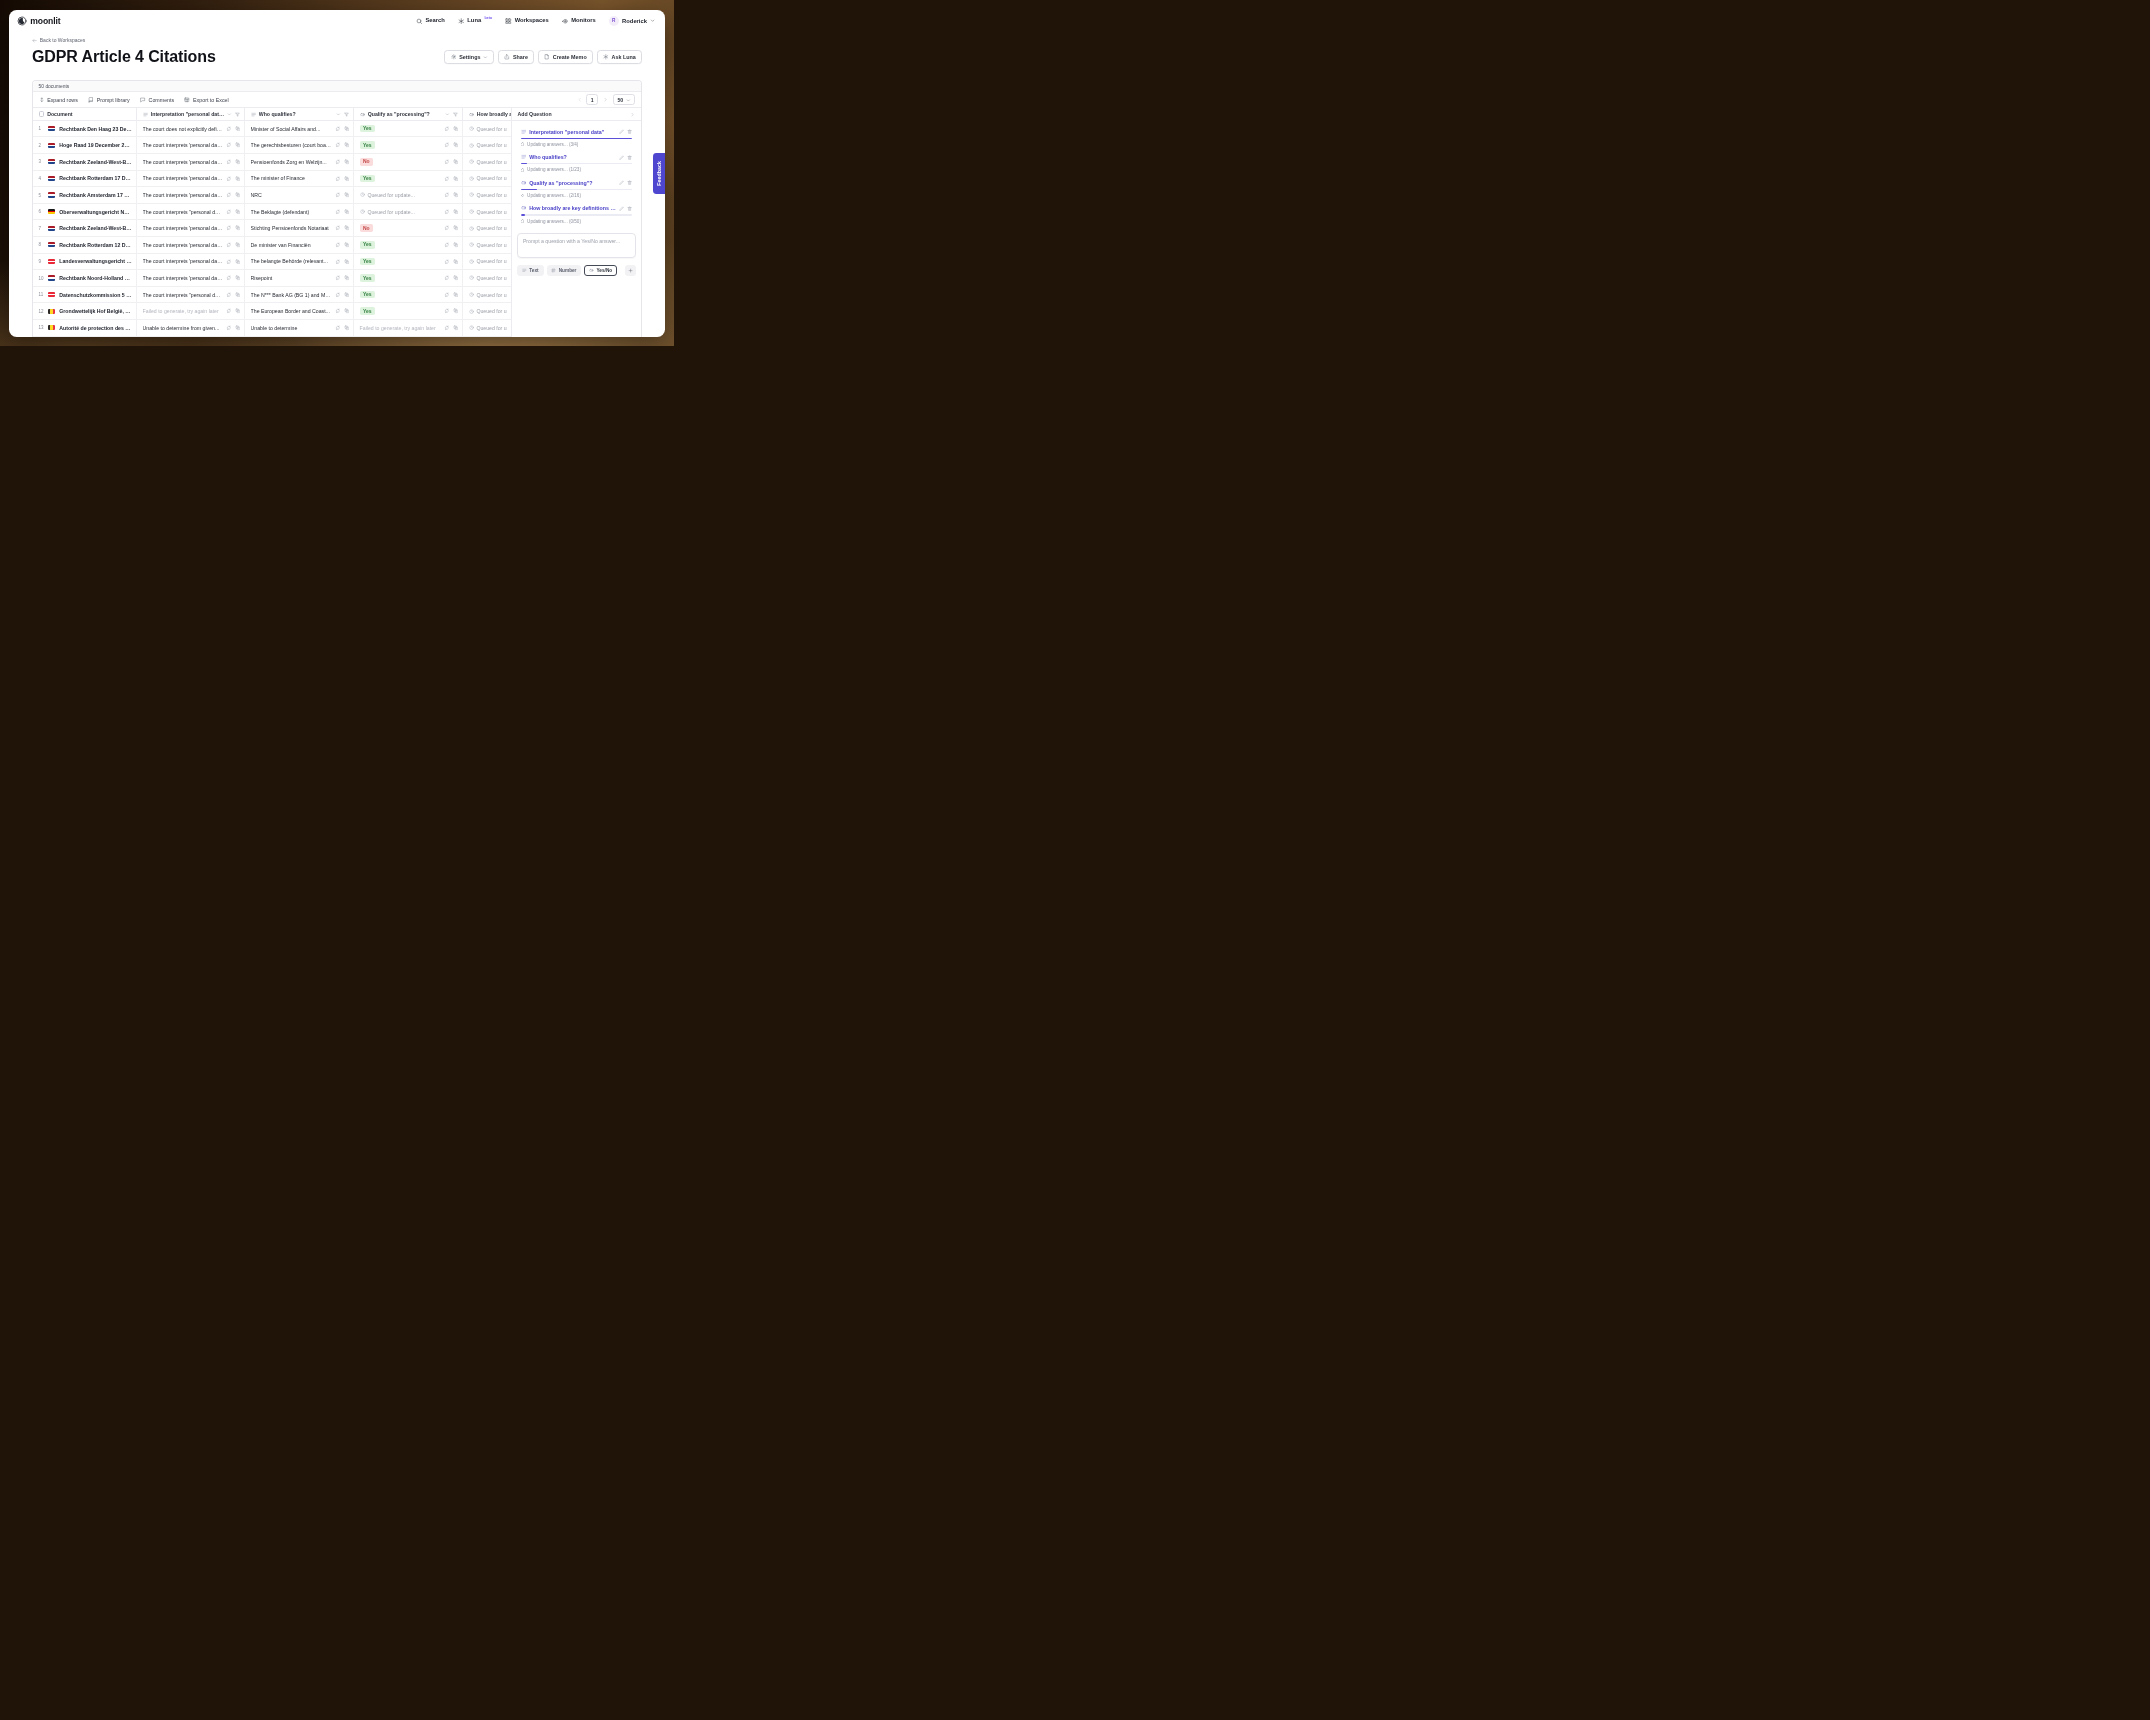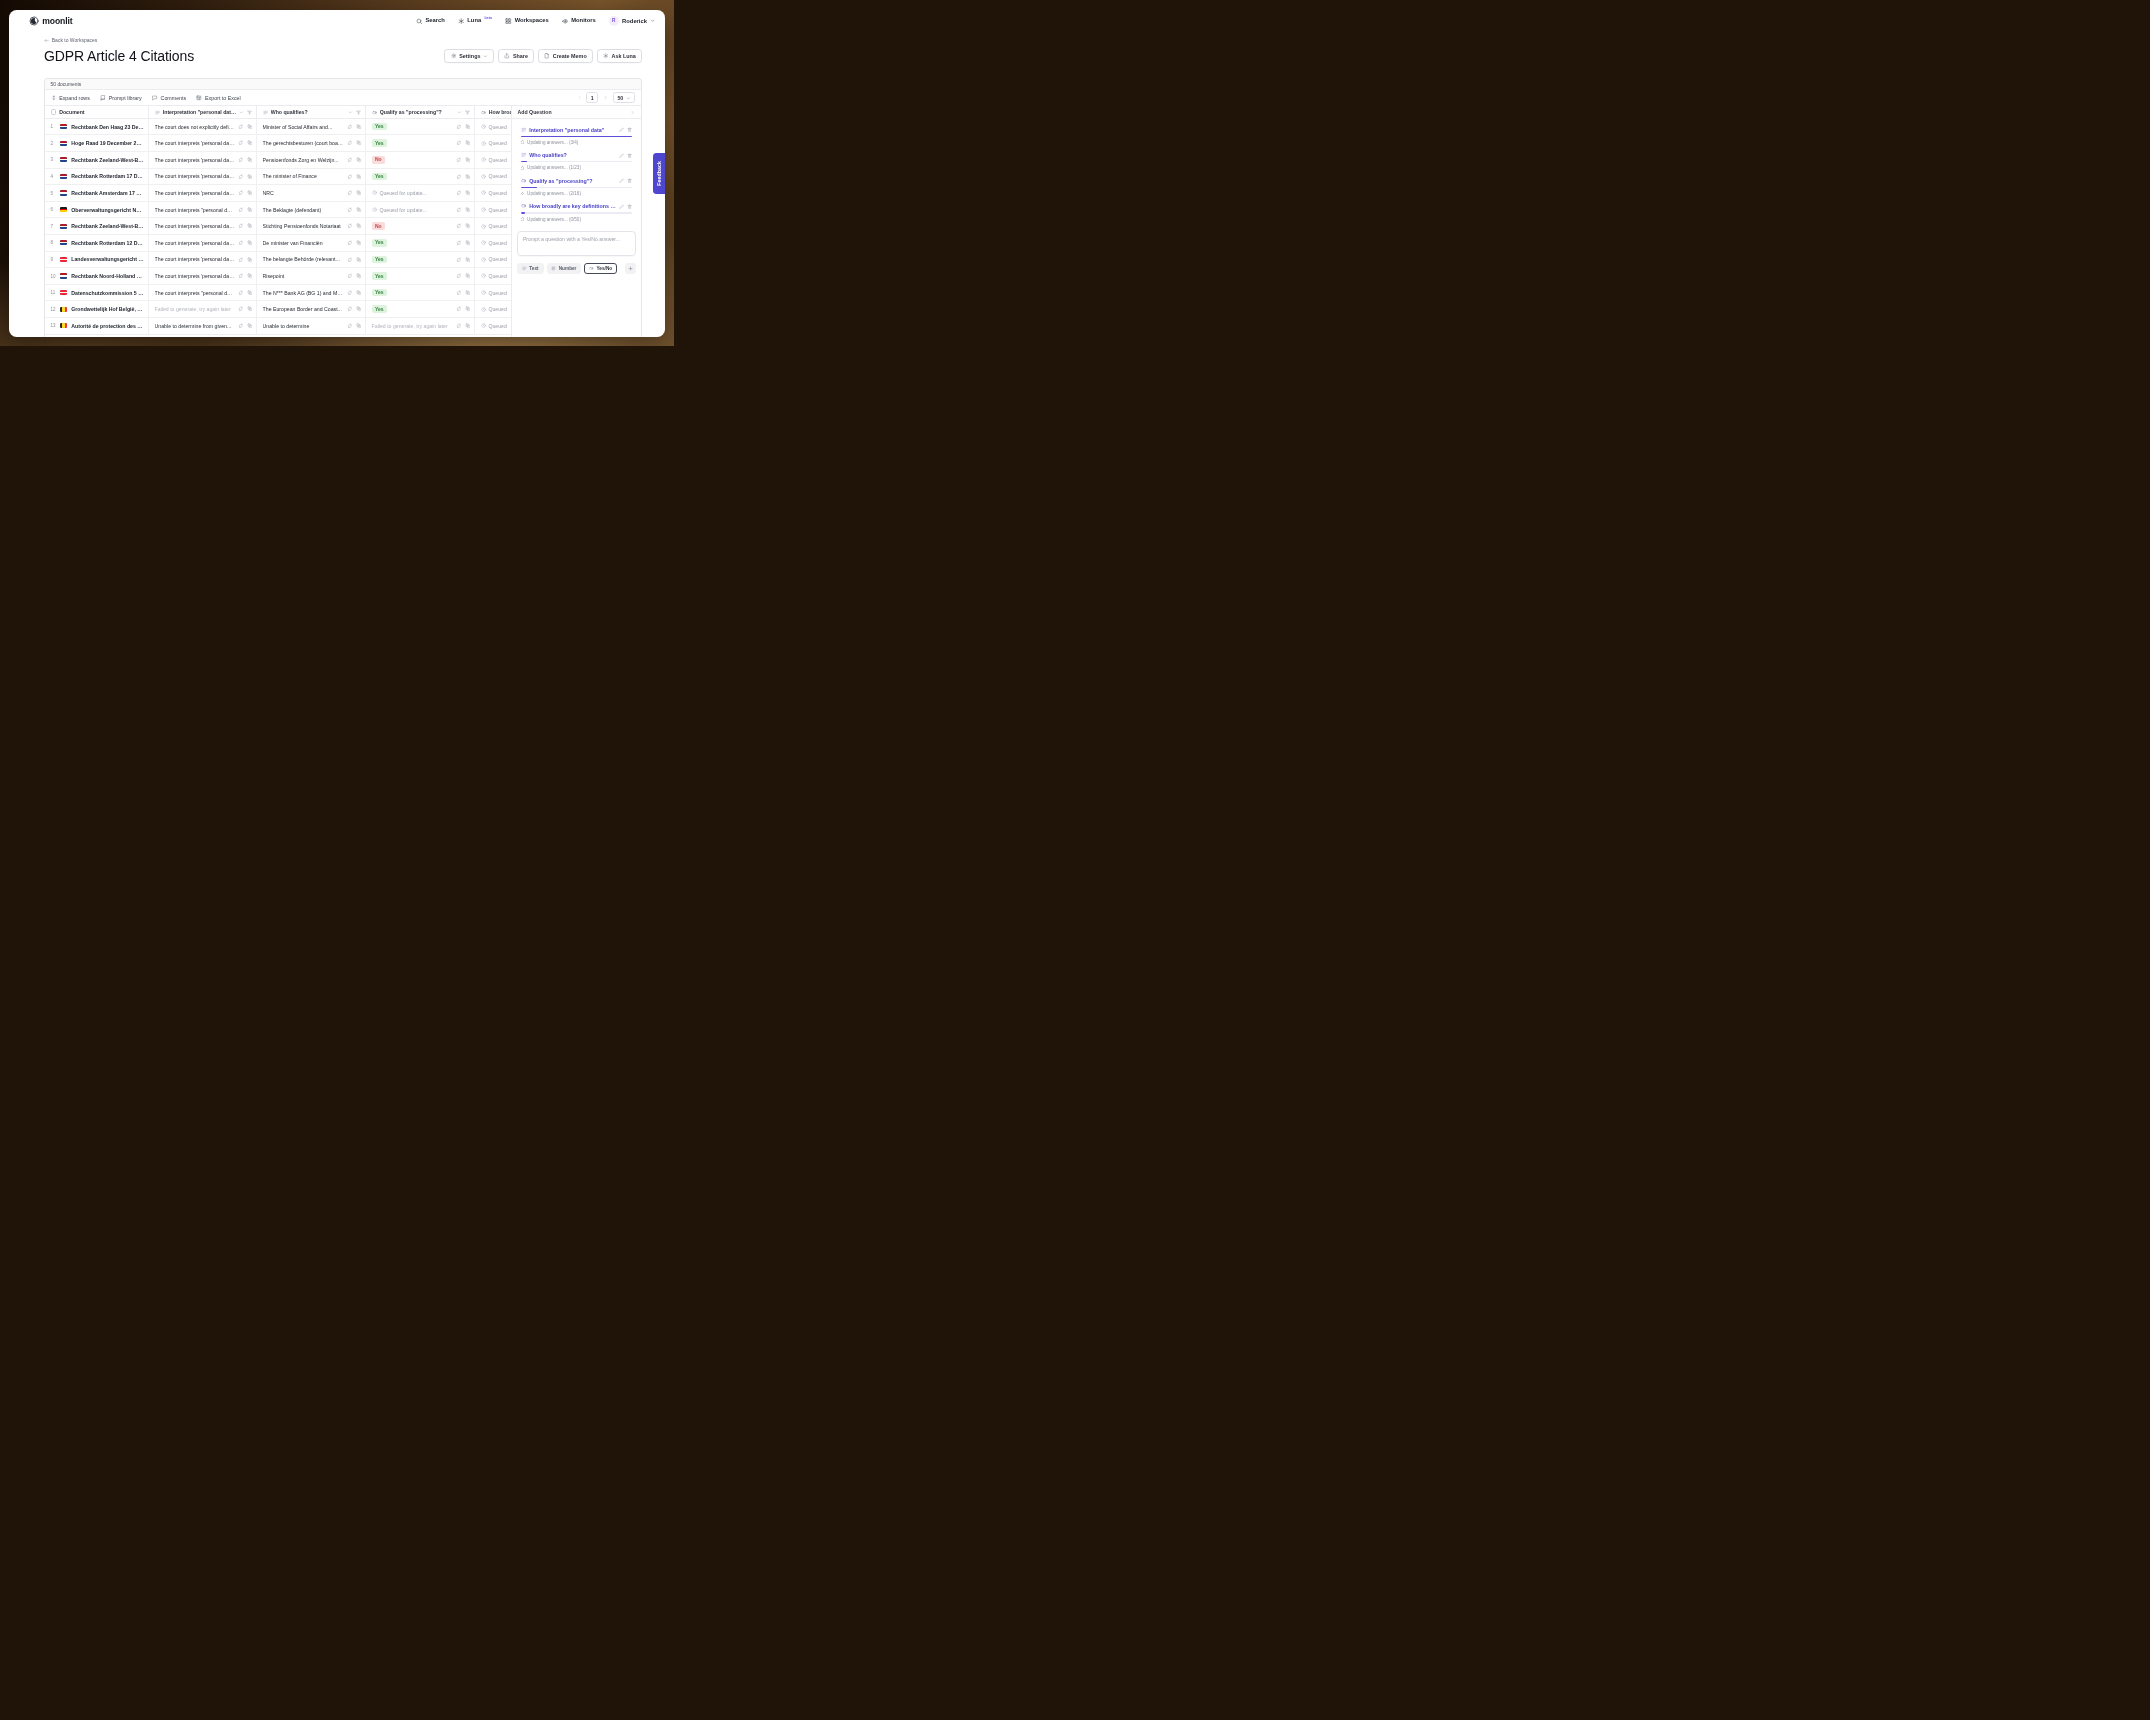--- a/index.html
+++ b/index.html
@@ -14,21 +14,20 @@
       radial-gradient(473px 224px at 72% 100%, rgba(201,160,99,.55), transparent 62%),
       radial-gradient(387px 181px at 10% 105%, rgba(160,118,64,.5), transparent 60%),
       radial-gradient(301px 129px at 95% 35%, rgba(150,105,55,.45), transparent 60%),
       linear-gradient(100deg,#150b04 0%,#33200f 28%,#5d3f20 58%,#79552c 82%,#5d4121 100%);
   }
   .card {
     position:absolute; left:9px; right:9px; top:9.5px; bottom:8.6px;
     background:#fff; border-radius:7.7px; overflow:hidden;
     display:flex; flex-direction:column;
     box-shadow:0 8.6px 26px rgba(0,0,0,.45);
-    padding-left:12px;
   }
   
   .icn { display:inline-flex; width:6px; height:6px; color:#868c98; flex:none; }
   .icn svg { width:100%; height:100%; fill:none; stroke:currentColor; stroke-width:1.7; stroke-linecap:round; stroke-linejoin:round; }
   .icn.fillc svg path.fill { fill:currentColor; stroke:none; }
   .s11{width:4.7px;height:4.7px} .s12{width:5.2px;height:5.2px} .s13{width:5.6px;height:5.6px}
   .s15{width:6.5px;height:6.5px} .s22{width:10px;height:10px}
   .dark{color:#262a33} .mid{color:#555b66} .lite{color:#a0a5af} .vlite{color:#c3c6cd}
   
   .topbar { height:22.4px; flex:none; display:flex; align-items:center; justify-content:space-between; padding:0 9.5px 0 8.2px; }
@@ -37,21 +36,21 @@
   .nav { display:flex; align-items:center; gap:13px; }
   .nav-item { display:flex; align-items:flex-start; gap:3px; font-size:5.8px; font-weight:600; color:#20242e; cursor:pointer; }
   .nav-item .icn { margin-top:0.4px; }
   .beta { font-size:3.7px; font-weight:700; color:#7c5cf0; margin-left:0.4px; position:relative; top:-1.3px; }
   .user { display:flex; align-items:center; gap:3.4px; font-size:5.8px; font-weight:600; color:#20242e; cursor:pointer; }
   .avatar { width:10px; height:10px; border-radius:50%; background:#f3edf9; color:#7a4fd0; font-size:4.7px; font-weight:700; display:flex; align-items:center; justify-content:center; }
   
   .page-head { flex:none; padding:5.2px 23px 0; }
   .back-link { display:inline-flex; align-items:center; gap:2.6px; font-size:5px; color:#5f6470; cursor:pointer; }
   .title-row { display:flex; align-items:center; justify-content:space-between; margin-top:3.9px; }
-  .page-title { font-size:14px; font-weight:400; color:#101218; letter-spacing:-0.1px; }
+  .page-title { font-size:16px; font-weight:700; color:#101218; letter-spacing:-0.1px; }
   .actions { display:flex; gap:3.9px; }
   .abtn { display:flex; align-items:center; gap:3px; height:13.8px; padding:0 5.2px; background:#fff; border:0.4px solid #dcdde3; border-radius:3.4px; font-size:5.4px; font-weight:600; color:#2c3038; cursor:pointer; box-shadow:0 0.4px 0.4px rgba(0,0,0,.03); }
   
   .table-outer { margin:13.8px 23px 0; flex:1; min-height:0; display:flex; flex-direction:column; border:0.4px solid #e6e6ea; border-bottom:none; border-radius:3.9px 3.9px 0 0; background:#fff; overflow:hidden; }
   .docbar { flex:none; height:11.6px; background:#fafafb; border-bottom:0.4px solid #ececf0; display:flex; align-items:center; padding:0 5.6px; font-size:4.9px; font-weight:500; color:#4a4f59; }
   .toolbar { flex:none; height:16px; display:flex; align-items:center; gap:10.3px; padding:0 5.6px; border-bottom:0.4px solid #ececf0; }
   .tbtn { display:flex; align-items:center; gap:3px; font-size:5.3px; font-weight:500; color:#3c414d; cursor:pointer; }
   .pager { margin-left:auto; display:flex; align-items:center; gap:4.7px; }
   .page-box { width:11.6px; height:10.8px; border:0.4px solid #dfe0e6; border-radius:2.6px; display:flex; align-items:center; justify-content:center; font-size:5.2px; font-weight:600; color:#2e323c; cursor:pointer; }
   .size-box { display:flex; align-items:center; gap:2.6px; height:11.2px; padding:0 3.9px; border:0.4px solid #dfe0e6; border-radius:2.6px; font-size:5.2px; font-weight:600; color:#2e323c; cursor:pointer; }

